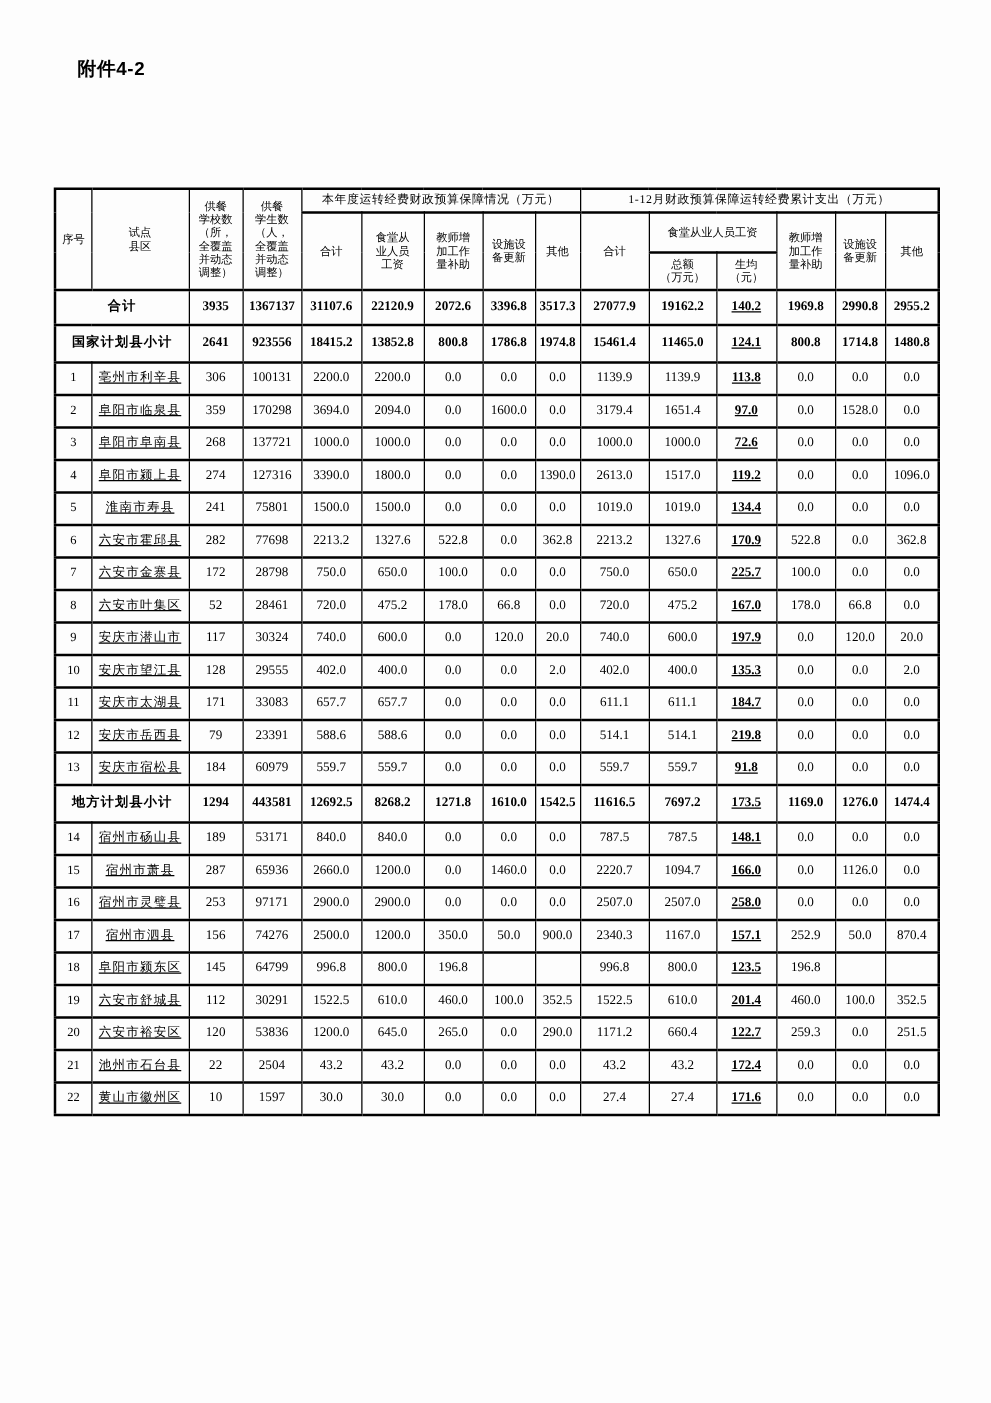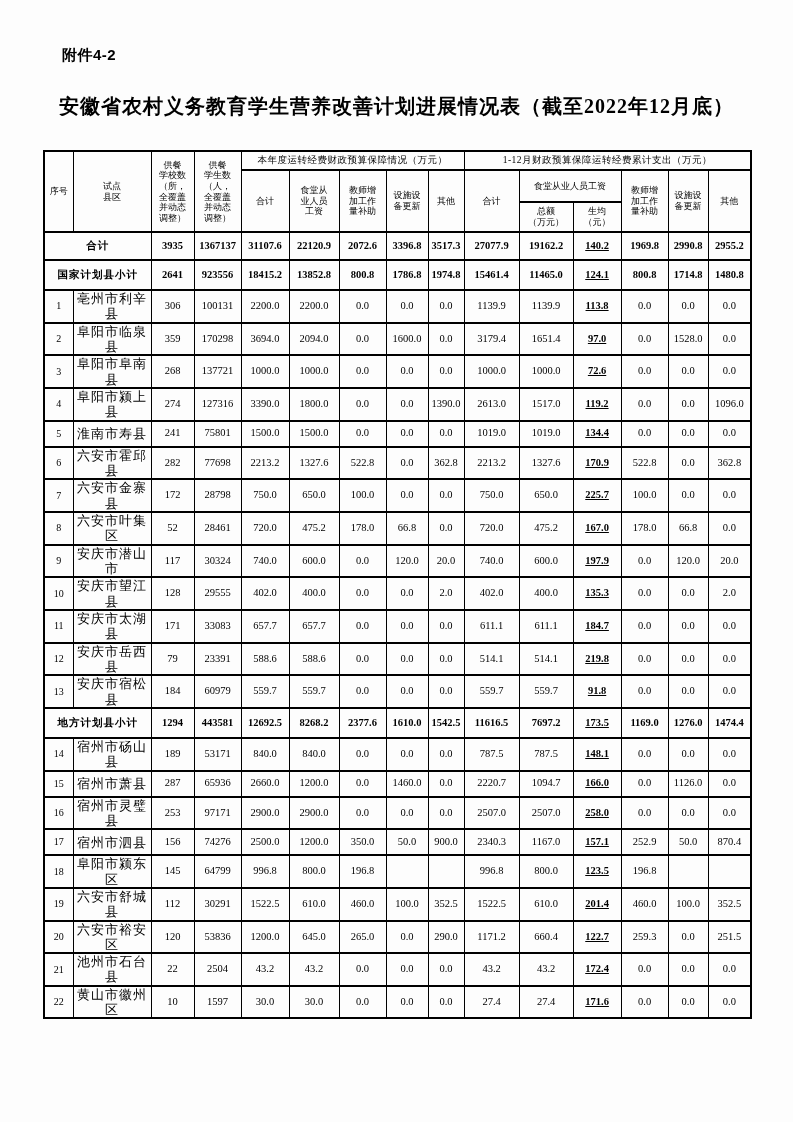--- a/index.html
+++ b/index.html
@@ -30,34 +30,33 @@
   }
   tr.h1{height:19px;}
   tr.h2{height:32px;}
   tr.h3{height:30px;}
   tr.total{height:28px;}
   tr.subtotal{height:30px;}
   tr.data{height:26px;}
   td.hd{font-size:9px;white-space:pre-line;margin-top:24px;}
   td.hd-group{font-size:9.5px;letter-spacing:0.5px;}
   td.seq{font-size:10px;}
-  td.county{font-size:13px;letter-spacing:1px;}
+  td.county{font-size:10px;letter-spacing:1px;text-decoration:underline;}
   td.rowlabel{font-size:10.5px;font-weight:bold;letter-spacing:1px;}
   td.num{font-size:10.5px;text-align:right;padding-right:3px;}
   td.avg{font-weight:bold;text-decoration:underline;}
   tr.total td,tr.subtotal td{font-weight:bold;}
 </style>
 </head>
 <body>
 
 <div class="page">
 
   <div class="attachment">附件4-2</div>
 
-  <div class="doc-title">安徽省农村义务教育学生营养改善计划进展情况表（截至2022年12月底）</div>
 
   <table class="progress">
     <colgroup>
       <col style="width:29px">
         <col style="width:78px">
         <col style="width:43px">
         <col style="width:47px">
       <col style="width:48px">
         <col style="width:50px">
         <col style="width:47px">
@@ -370,21 +369,21 @@
           <td class="num">0.0</td>
           <td class="num">0.0</td>
           <td class="num">0.0</td>
         </tr>
         <tr class="subtotal">
           <td class="rowlabel" colspan="2">地方计划县小计</td>
           <td class="num">1294</td>
           <td class="num">443581</td>
           <td class="num">12692.5</td>
           <td class="num">8268.2</td>
-          <td class="num">2377.6</td>
+          <td class="num">1271.8</td>
           <td class="num">1610.0</td>
           <td class="num">1542.5</td>
           <td class="num">11616.5</td>
           <td class="num">7697.2</td>
           <td class="num avg">173.5</td>
           <td class="num">1169.0</td>
           <td class="num">1276.0</td>
           <td class="num">1474.4</td>
         </tr>
         <tr class="data">

